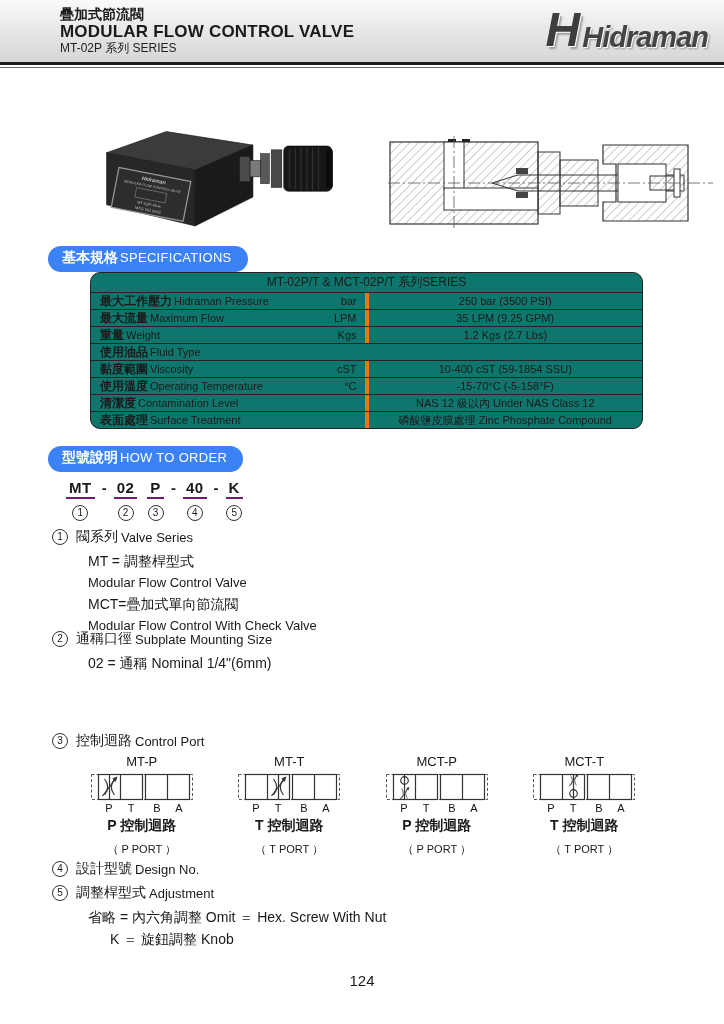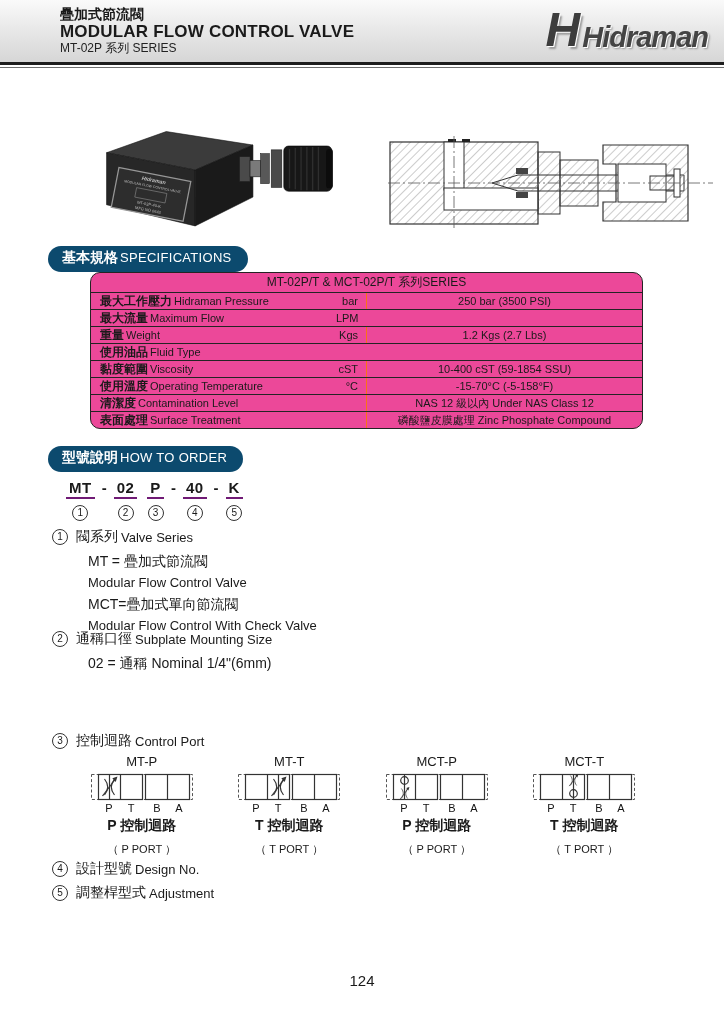--- a/index.html
+++ b/index.html
@@ -29,36 +29,36 @@
     letter-spacing:-1px; color:#444; text-shadow:1px 1px 0 #fff,2px 2px 2px #9a9a9a;
   }
   
   .photo { position:absolute; left:95px; top:112px; }
   .drawing { position:absolute; left:388px; top:130px; }
   .plate-text { fill:#bfbfbf; text-anchor:middle; font-family:inherit; }
   .cline { stroke:#555; stroke-width:0.8; stroke-dasharray:12 3 2 3; fill:none; }
   
   .pill {
     position:absolute; left:48px; display:inline-flex; align-items:baseline;
-    background:#0c4a6e; color:#fff; border-radius:14px; padding:3px 16px 5px 14px; white-space:nowrap;
+    background:#3b82f6; color:#fff; border-radius:14px; padding:3px 16px 5px 14px; white-space:nowrap;
   }
   .pill .zh { font-size:14px; font-weight:bold; }
   .pill .en { font-size:13px; margin-left:2px; letter-spacing:.3px; }
   
   .spec-table {
     position:absolute; left:90px; top:272px; width:551px;
-    border:1.5px solid #242424; border-radius:10px; overflow:hidden; background:#ec4899;
+    border:1.5px solid #242424; border-radius:10px; overflow:hidden; background:#0f766e;
   }
   .spec-header { height:19px; display:flex; align-items:center; justify-content:center; font-size:12px; }
   .spec-row { display:flex; border-top:1px solid #242424; height:16px; }
   .spec-left { width:50%; display:flex; align-items:center; padding-left:9px; box-sizing:border-box; }
   .spec-left .zh { font-size:12px; font-weight:bold; }
   .spec-left .en { font-size:11px; margin-left:2px; }
   .spec-left .unit { margin-left:auto; margin-right:8px; font-size:11px; }
-  .spec-right { width:50%; border-left:1px solid #f97316; display:flex; align-items:center; justify-content:center; font-size:11px; }
+  .spec-right { width:50%; border-left:4px solid #f97316; display:flex; align-items:center; justify-content:center; font-size:11px; }
   
   .order-code { position:absolute; left:66px; top:479px; display:flex; align-items:flex-start; }
   .seg { display:flex; flex-direction:column; align-items:center; }
   .seg .code { font-size:15px; font-weight:bold; border-bottom:2px solid #701a75; padding:0 3px 1px; letter-spacing:.5px; }
   .seg .circ { margin-top:6px; }
   .dash { font-size:15px; font-weight:bold; margin:0 7px; }
   .seg-gap { width:10px; }
   .circ {
     display:inline-flex; width:14px; height:14px; border:1px solid #333; border-radius:50%;
     align-items:center; justify-content:center; font-size:10px; line-height:1; flex:none; background:#fff;
@@ -180,20 +180,21 @@
       <span class="unit">bar</span>
     </div>
     <div class="spec-right">250 bar (3500 PSI)</div>
   </div>
   <div class="spec-row">
     <div class="spec-left">
       <span class="zh">最大流量</span>
       <span class="en">Maximum Flow</span>
       <span class="unit">LPM</span>
     </div>
+    <div class="spec-right">35 LPM (9.25 GPM)</div>
   </div>
   <div class="spec-row">
     <div class="spec-left">
       <span class="zh">重量</span>
       <span class="en">Weight</span>
       <span class="unit">Kgs</span>
     </div>
     <div class="spec-right">1.2 Kgs (2.7 Lbs)</div>
   </div>
   <div class="spec-row">
@@ -269,21 +270,21 @@
   </div>
 </div>
 
 <div class="sec" style="top:528px;">
   <div class="sec-head">
     <span class="circ">1</span>
     <span class="zh">閥系列</span>
     <span class="en">Valve Series</span>
   </div>
   <div class="sec-lines">
-    <div class="line-zh">MT = 疊加式節流閥</div>
+    <div class="line-zh">MT = 調整桿型式</div>
     <div class="line-en">Modular Flow Control Valve</div>
     <div class="line-zh">MCT=疊加式單向節流閥</div>
     <div class="line-en">Modular Flow Control With Check Valve</div>
   </div>
 </div>
 
 <div class="sec" style="top:630px;">
   <div class="sec-head">
     <span class="circ">2</span>
     <span class="zh">通稱口徑</span>
@@ -415,15 +416,19 @@
     <span class="en">Design No.</span>
   </div>
 </div>
 
 <div class="sec" style="top:884px;">
   <div class="sec-head">
     <span class="circ">5</span>
     <span class="zh">調整桿型式</span>
     <span class="en">Adjustment</span>
   </div>
+  <div class="sec-lines">
+    <div class="line-zh">省略 = 內六角調整 Omit ＝ Hex. Screw With Nut</div>
+    <div class="line-zh" style="margin-left:22px;">K ＝ 旋鈕調整 Knob</div>
+  </div>
 </div>
 
 <div class="page-num">124</div>
 
 </body></html>

